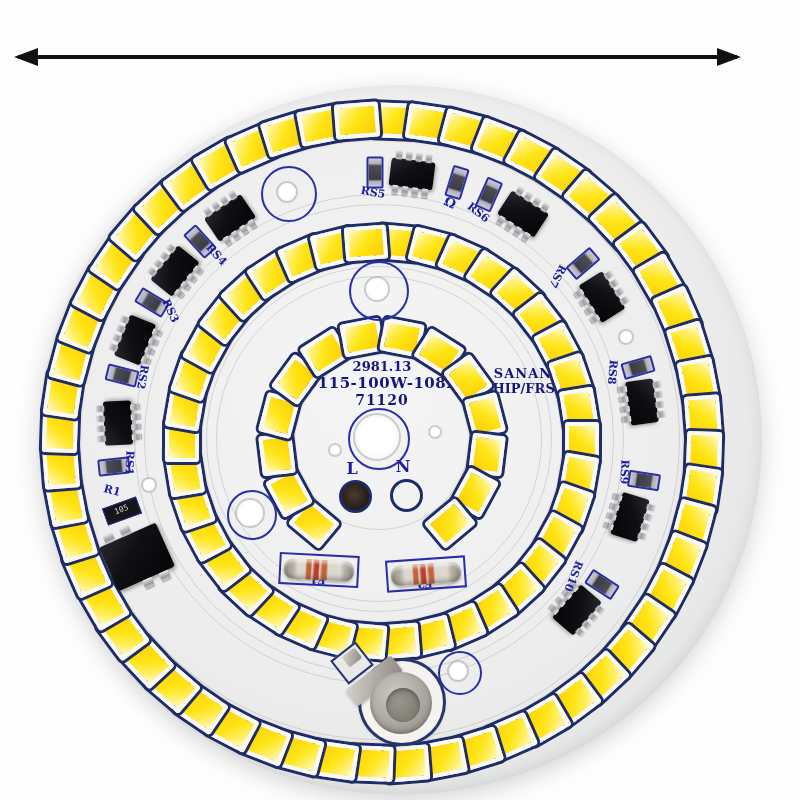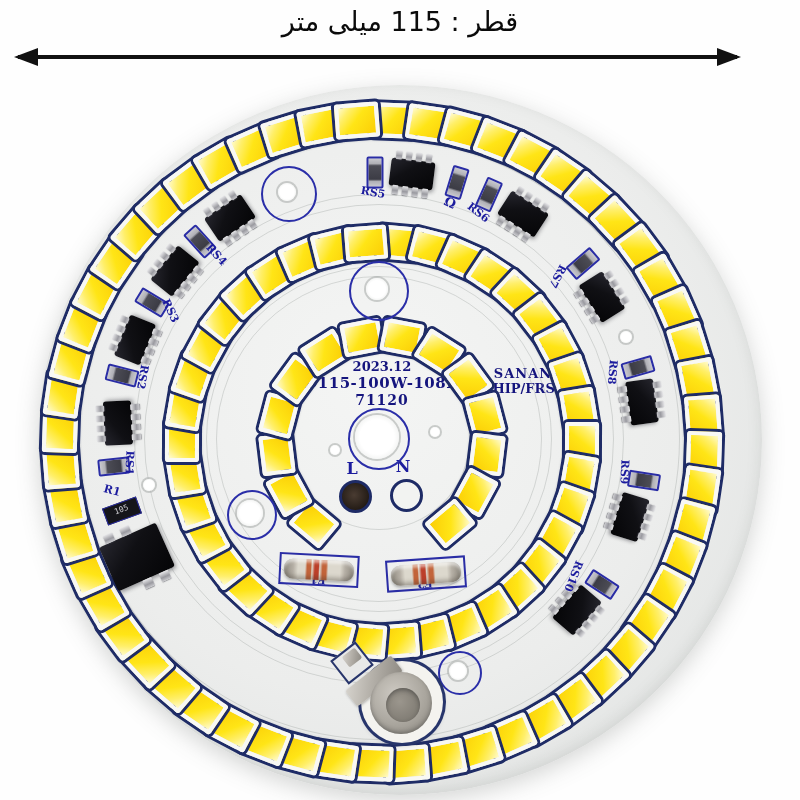--- a/index.html
+++ b/index.html
@@ -36,27 +36,26 @@
   .fuse-wrap{border:2px solid #2a2da5;}
   .fuse-body{border-radius:9px;
       background:linear-gradient(90deg,#8f8a80 0%,#b5afa5 13%,#dcd8cd 20%,#dcd8cd 30%,#c2643a 33%,#c2643a 38%,#dcd8cd 40%,#bc3f2a 44%,#bc3f2a 49%,#dcd8cd 51%,#c2643a 55%,#c2643a 60%,#dcd8cd 63%,#dcd8cd 80%,#b5afa5 87%,#8f8a80 100%);
       box-shadow:0 2px 3px rgba(60,60,60,.35), inset 0 3px 3px rgba(255,255,255,.55), inset 0 -3px 4px rgba(60,55,45,.35);}
   .metal{background:linear-gradient(135deg,#d6d3cd 0%,#b5b1aa 45%,#8e8a83 100%);}
 </style>
 </head>
 <body>
 
 <div id="stage">
-  <div id="title" class="abs" dir="rtl">قطر : 115 میلی متر</div>
   <div id="arrow-line" class="abs"></div>
   <div id="arrow-head-left" class="abs arrow-head"></div>
   <div id="arrow-head-right" class="abs arrow-head"></div>
   <div id="board" class="abs"></div>
 
-  <div class="abs ctext" style="left:317px;top:359px;width:130px;font-size:13px;">2023.12</div>
+  <div class="abs ctext" style="left:317px;top:359px;width:130px;font-size:13px;">2981.13</div>
   <div class="abs ctext" style="left:302px;top:374px;width:160px;font-size:15px;letter-spacing:.5px;">D115-100W-108D</div>
   <div class="abs ctext" style="left:317px;top:392px;width:130px;font-size:14px;letter-spacing:1px;">71120</div>
   <div class="abs ctext" style="left:463px;top:366px;width:120px;font-size:13px;letter-spacing:1px;">SANAN</div>
   <div class="abs ctext" style="left:463px;top:381px;width:120px;font-size:13px;">CHIP/FRSS</div>
 <div class="abs ring-trace" style="left: 78px; top: 138px; width: 600px; height: 600px; transform: rotate(0deg); border-radius: 50%;"></div>
     <div class="abs ring-trace" style="left: 134px; top: 194px; width: 488px; height: 488px; transform: rotate(0deg); border-radius: 50%;"></div>
     <div class="abs ring-trace" style="left: 144px; top: 204px; width: 468px; height: 468px; transform: rotate(0deg); border-radius: 50%;"></div>
     <div class="abs ring-trace" style="left: 206px; top: 266px; width: 344px; height: 344px; transform: rotate(0deg); border-radius: 50%;"></div>
     <div class="abs ring-trace" style="left: 216px; top: 276px; width: 324px; height: 324px; transform: rotate(0deg); border-radius: 50%;"></div>
     <div class="abs ring-trace" style="left: 288px; top: 348px; width: 180px; height: 180px; transform: rotate(0deg); border-radius: 50%;"></div>

